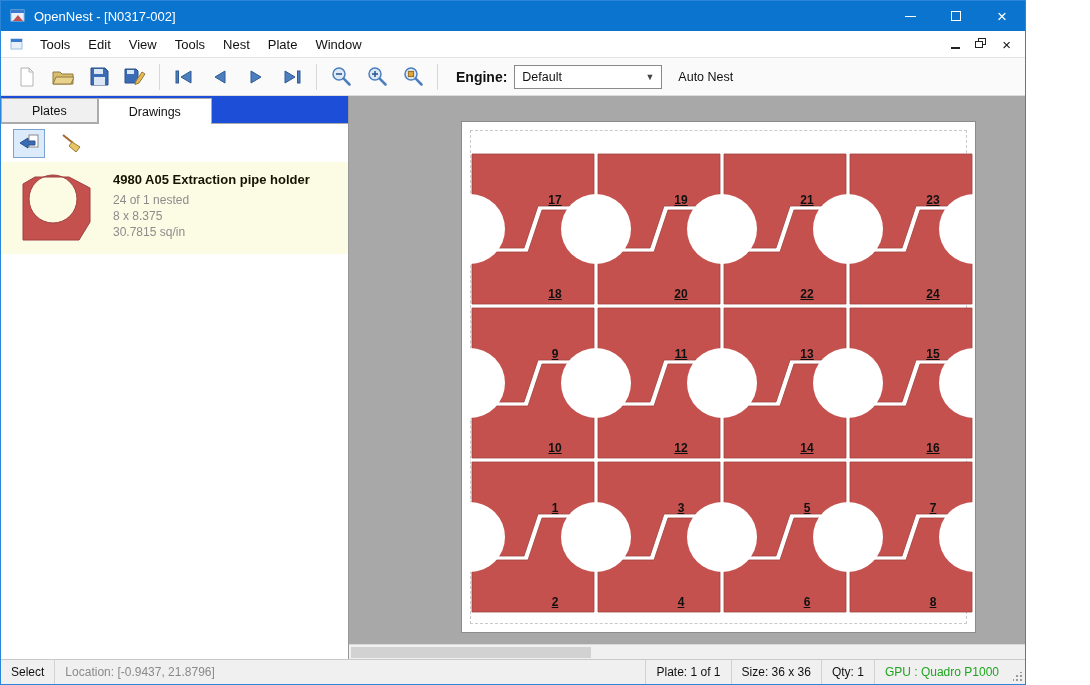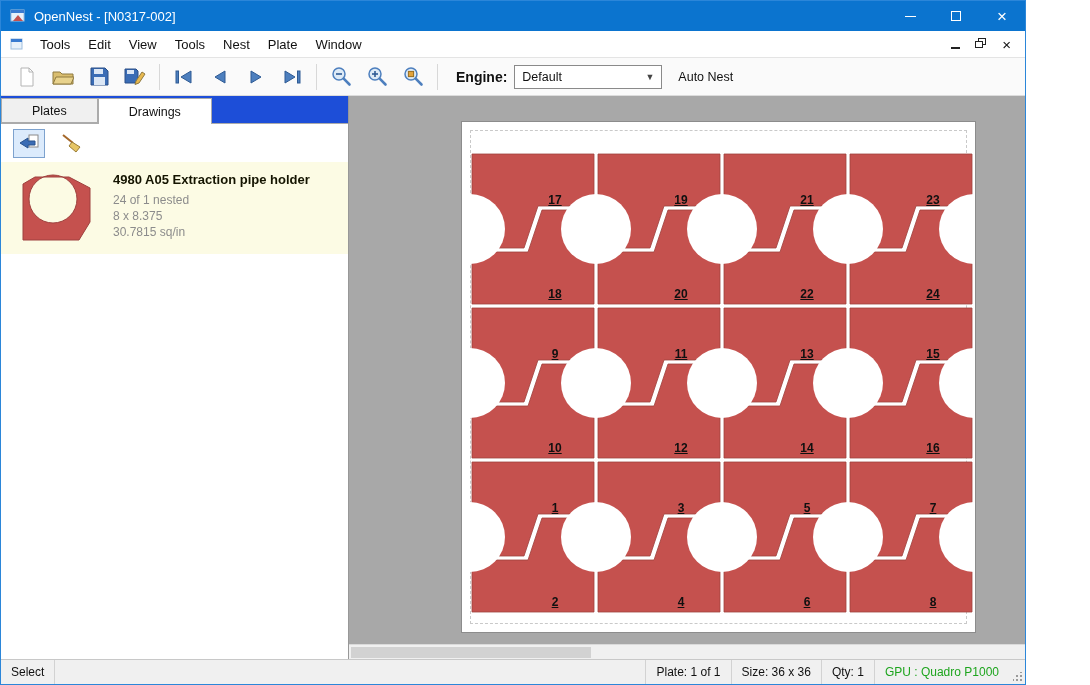--- a/index.html
+++ b/index.html
@@ -310,20 +310,21 @@
         </div>
       <div class="hscroll">
         <div class="hthumb"></div>
       </div>
     </div>
   </div>
 
   <div class="statusbar">
     <div class="sb-cell">Select</div>
     <div class="sb-sep"></div>
+    <div class="sb-cell sb-loc">Location: [-0.9437, 21.8796]</div>
     <div class="sb-right">
       <div class="sb-sep"></div>
       <div class="sb-cell">Plate: 1 of 1</div>
       <div class="sb-sep"></div>
       <div class="sb-cell">Size: 36 x 36</div>
       <div class="sb-sep"></div>
       <div class="sb-cell">Qty: 1</div>
       <div class="sb-sep"></div>
       <div class="sb-cell sb-gpu">GPU : Quadro P1000</div>
       <div class="grip">

